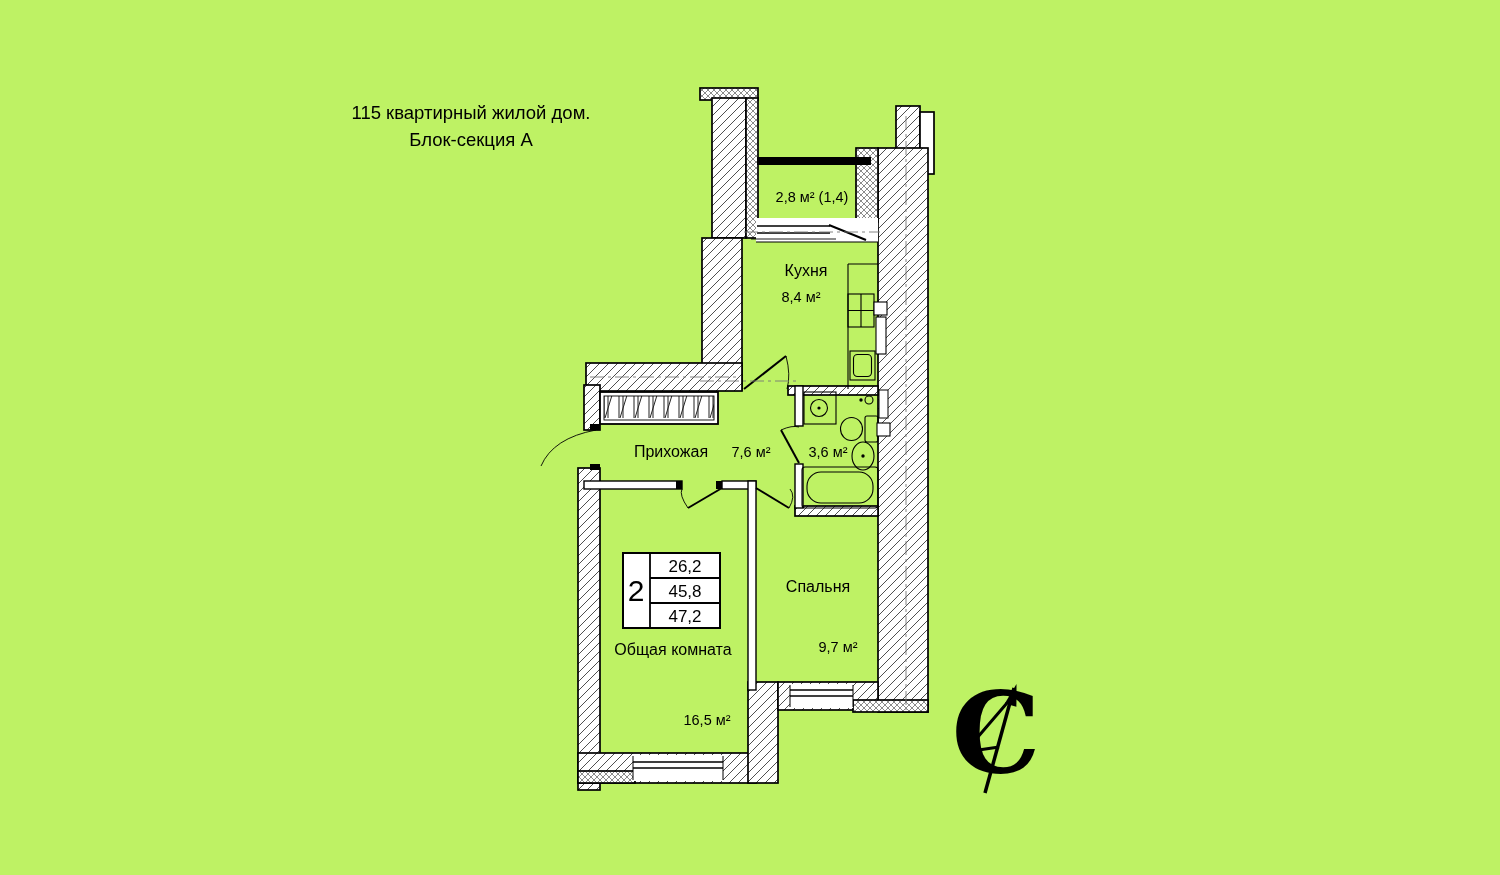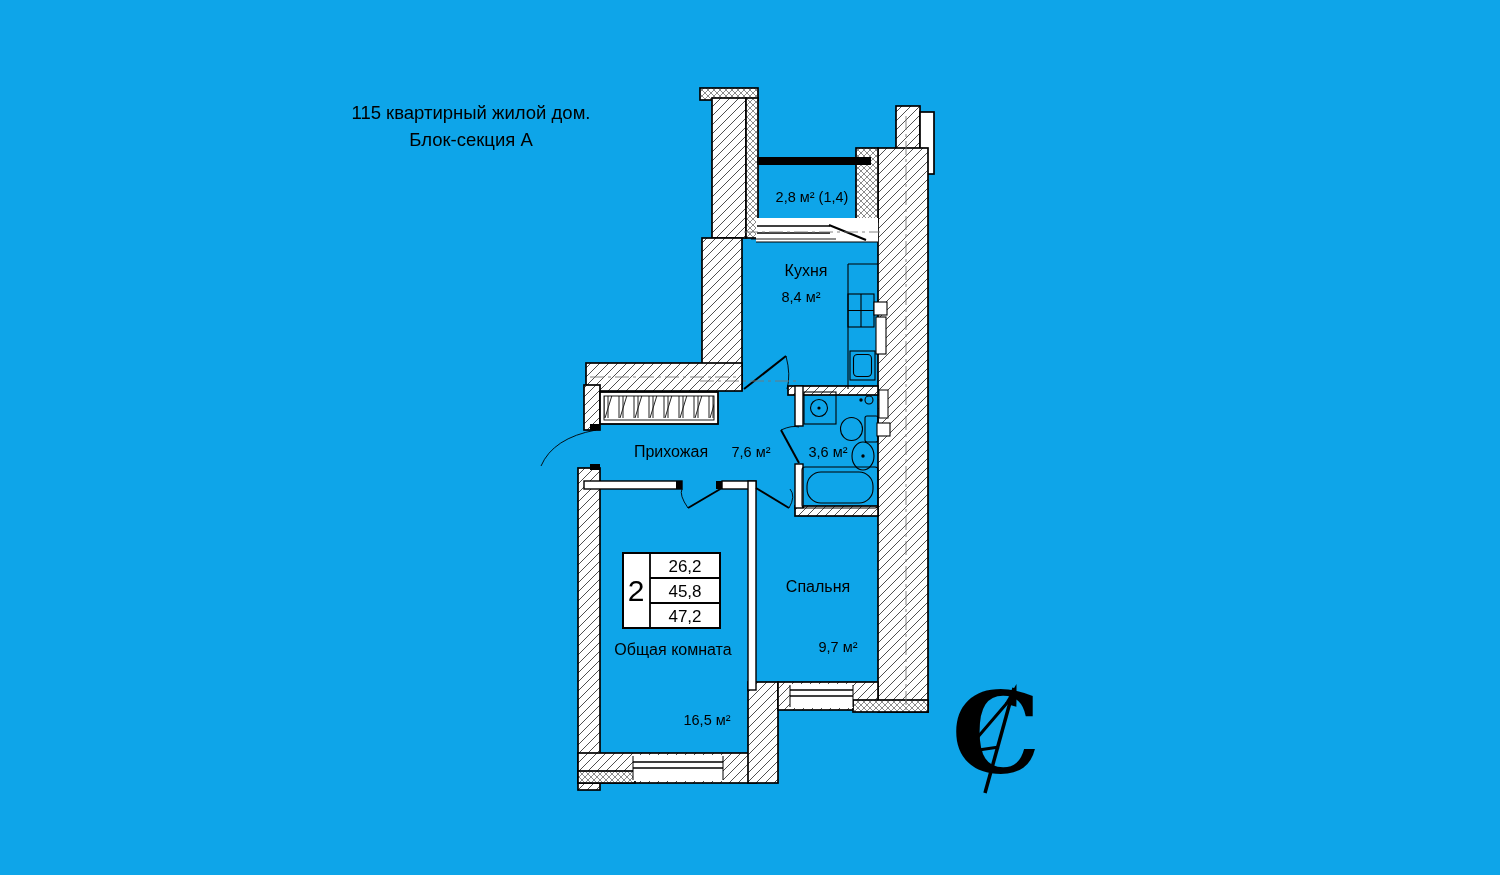--- a/index.html
+++ b/index.html
@@ -1,16 +1,16 @@
 <!DOCTYPE html>
 <html><head>
 <meta charset="utf-8">
 <style>
   html,body{margin:0;padding:0;background:#ffffff;}
-  .canvas{position:relative;width:1500px;height:875px;background:#0ea5e9;overflow:hidden;}
+  .canvas{position:relative;width:1500px;height:875px;background:#bef264;overflow:hidden;}
   svg{display:block;}
   text{font-family:"Liberation Sans",sans-serif;fill:#000;}
   .title-text{font-size:18.5px;}
   .room-name{font-size:16px;}
   .room-area{font-size:14.5px;}
   .tbl{font-size:17px;}
   .tbl-big{font-size:30px;}
   .north-letter{font-size:112px;font-family:"DejaVu Serif","Liberation Serif",serif;font-weight:700;}
 </style>
 </head>

